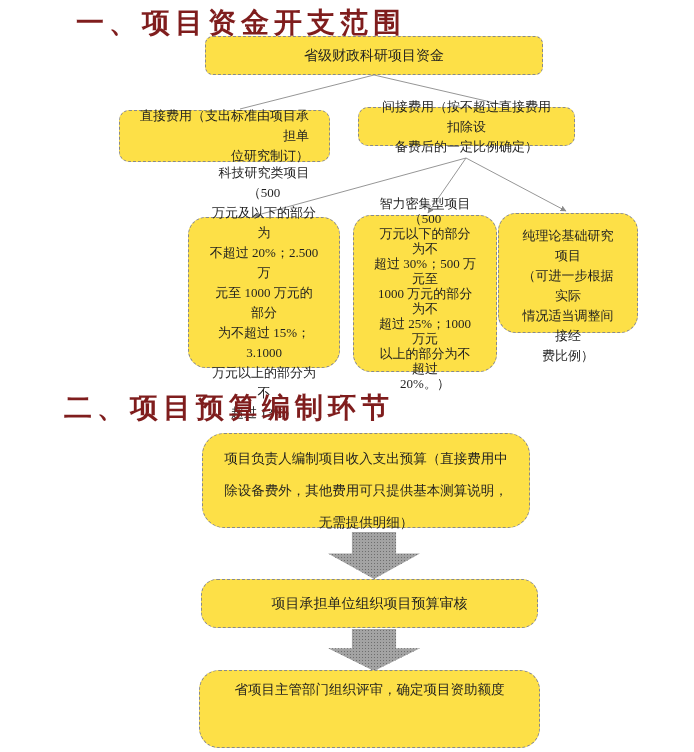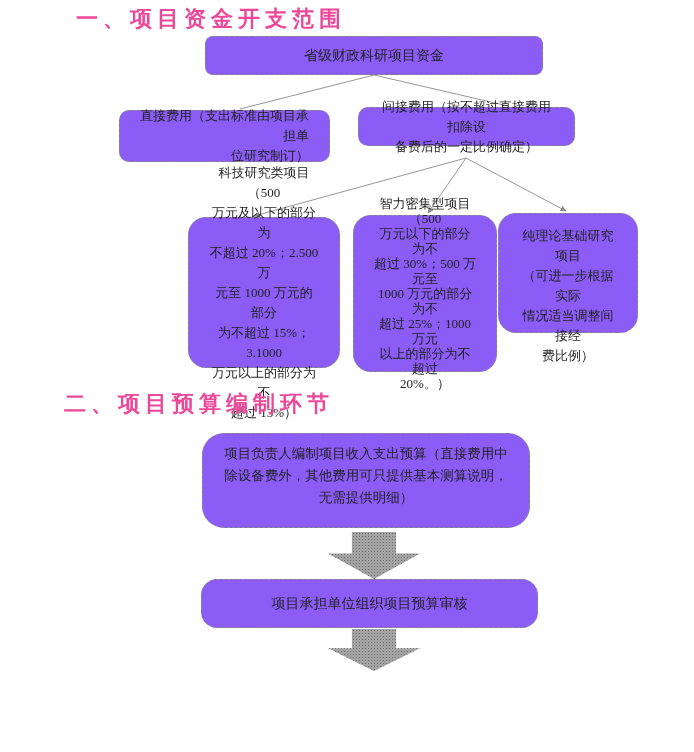--- a/index.html
+++ b/index.html
@@ -3,40 +3,40 @@
 <meta charset="utf-8">
 <style>
   html,body{margin:0;padding:0;background:#fff;}
   .page{
     position:relative;width:694px;height:752px;background:#ffffff;overflow:hidden;
     font-family:"Liberation Serif",serif;color:#1f1f1f;
   }
   .heading{
     position:absolute;margin:0;
     font-family:Liberation Mono, monospace;
-    font-weight:bold;font-size:22px;letter-spacing:5px;color:#ec4899;
+    font-weight:bold;font-size:28px;letter-spacing:5px;color:#7f1d1d;
     white-space:nowrap;
   }
   .h1a{left:76px;top:4px;}
   .h1b{left:64px;top:389px;}
   .fbox{
     position:absolute;box-sizing:border-box;
-    border:1px dashed #8a8a8a;background:#8b5cf6;
+    border:1px dashed #8a8a8a;background:#fde047;
     display:flex;align-items:center;justify-content:center;
     text-align:center;white-space:pre-line;
     font-family:"Liberation Serif",serif;color:#1f1f1f;
     line-height:20px;font-size:13px;padding:0 20px;
   }
   .root-box{left:205px;top:36px;width:338px;height:39px;font-size:14px;border-radius:8px;}
   .direct-box{left:119px;top:110px;width:211px;height:52px;border-radius:10px;text-align:right;}
   .indirect-box{left:358px;top:107px;width:217px;height:39px;border-radius:10px;}
   .tech-box{left:188px;top:217px;width:152px;height:151px;border-radius:18px;}
   .intensive-box{left:353px;top:215px;width:144px;height:157px;border-radius:18px;line-height:15px;}
   .pure-box{left:498px;top:213px;width:140px;height:120px;border-radius:18px;align-items:flex-start;padding-top:12px;}
-  .step1-box{left:202px;top:433px;width:328px;height:95px;font-size:13.5px;line-height:22px;border-radius:22px;align-items:flex-start;padding-top:9px;}
+  .step1-box{left:202px;top:433px;width:328px;height:95px;font-size:13.5px;line-height:32px;border-radius:22px;align-items:flex-start;padding-top:9px;}
   .step2-box{left:201px;top:579px;width:337px;height:49px;font-size:14px;border-radius:16px;}
   .step3-box{left:199px;top:670px;width:341px;height:78px;font-size:13.5px;border-radius:20px;align-items:flex-start;padding-top:9px;}
   .connectors{position:absolute;left:0;top:0;pointer-events:none;}
   .block-arrow{
     position:absolute;width:92px;
     background-color:#a3a3a3;
     background-image:radial-gradient(#6e6e6e 0.7px, rgba(0,0,0,0) 0.8px);
     background-size:3px 3px;
     clip-path:polygon(26% 0%, 74% 0%, 74% 46%, 100% 46%, 50% 100%, 0% 46%, 26% 46%);
   }
@@ -88,14 +88,15 @@
 费比例）</div>
 
   <h2 class="heading h1b">二、项目预算编制环节</h2>
 
   <div class="fbox step1-box">项目负责人编制项目收入支出预算（直接费用中
 除设备费外，其他费用可只提供基本测算说明，
 无需提供明细）</div>
   <div class="block-arrow arrow1"></div>
   <div class="fbox step2-box">项目承担单位组织项目预算审核</div>
   <div class="block-arrow arrow2"></div>
+  <div class="fbox step3-box">省项目主管部门组织评审，确定项目资助额度</div>
 
 </div>
 
 </body></html>

